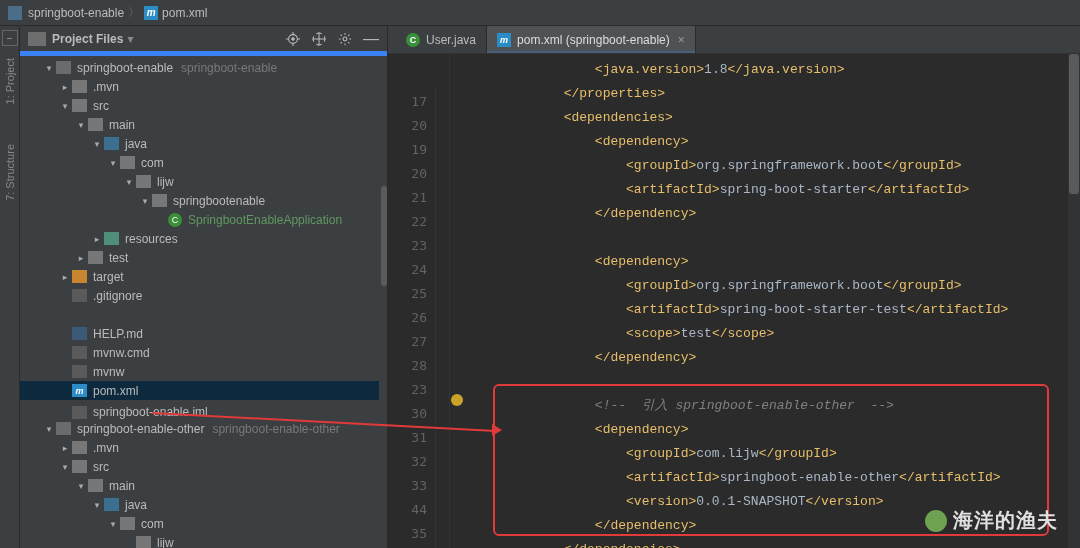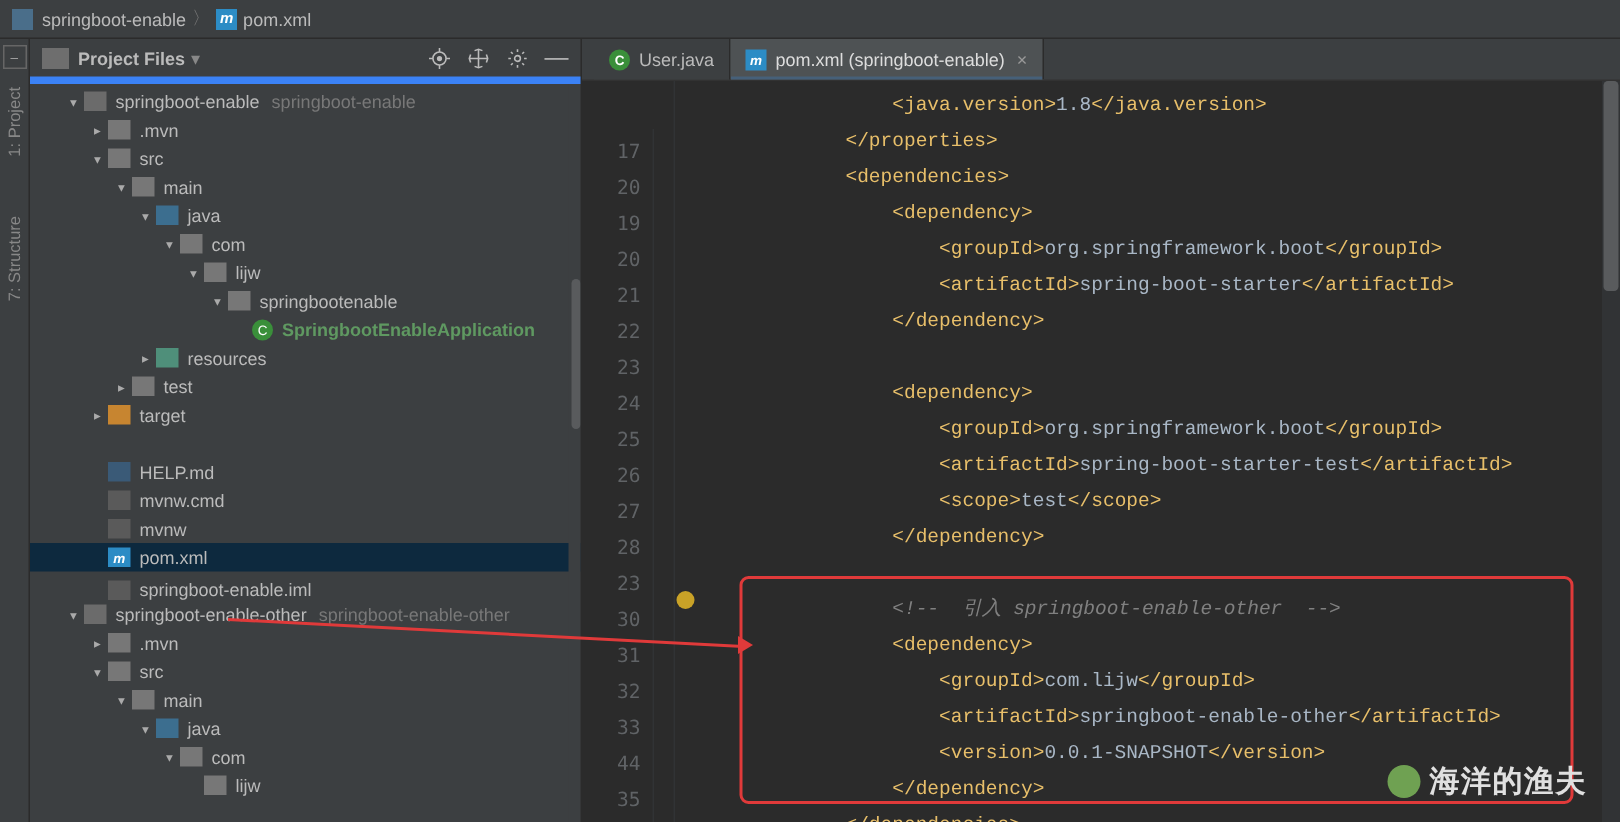--- a/index.html
+++ b/index.html
@@ -264,36 +264,41 @@
             <span class="label">lijw</span>
           </div>
           <div class="tn" style="padding-left: 118px;">
             <span class="arrow">▾</span>
             <span class="ficon f-folder-grey"></span>
             <span class="label">springbootenable</span>
           </div>
           <div class="tn" style="padding-left: 134px;">
             <span class="arrow"></span>
             <span class="c-class">C</span>
-            <span class="label" style="color: rgb(95, 153, 97); font-weight: bold;">SpringbootEnableApplication</span>
+            <span class="label" style="color: rgb(95, 153, 97);">SpringbootEnableApplication</span>
           </div>
           <div class="tn" style="padding-left: 70px;">
             <span class="arrow">▸</span>
             <span class="ficon f-folder-teal"></span>
             <span class="label">resources</span>
           </div>
           <div class="tn" style="padding-left: 54px;">
             <span class="arrow">▸</span>
             <span class="ficon f-folder-grey"></span>
             <span class="label">test</span>
           </div>
           <div class="tn" style="padding-left: 38px;">
             <span class="arrow">▸</span>
             <span class="ficon f-folder-orange"></span>
             <span class="label">target</span>
+          </div>
+          <div class="tn" style="padding-left: 38px;">
+            <span class="arrow"></span>
+            <span class="ficon f-file-txt"></span>
+            <span class="label">.gitignore</span>
           </div>
           <div class="tn" style="padding-left: 38px; margin-top: 19px;">
             <span class="arrow"></span>
             <span class="ficon f-md"></span>
             <span class="label">HELP.md</span>
           </div>
           <div class="tn" style="padding-left: 38px;">
             <span class="arrow"></span>
             <span class="ficon f-file-txt"></span>
             <span class="label">mvnw.cmd</span>

